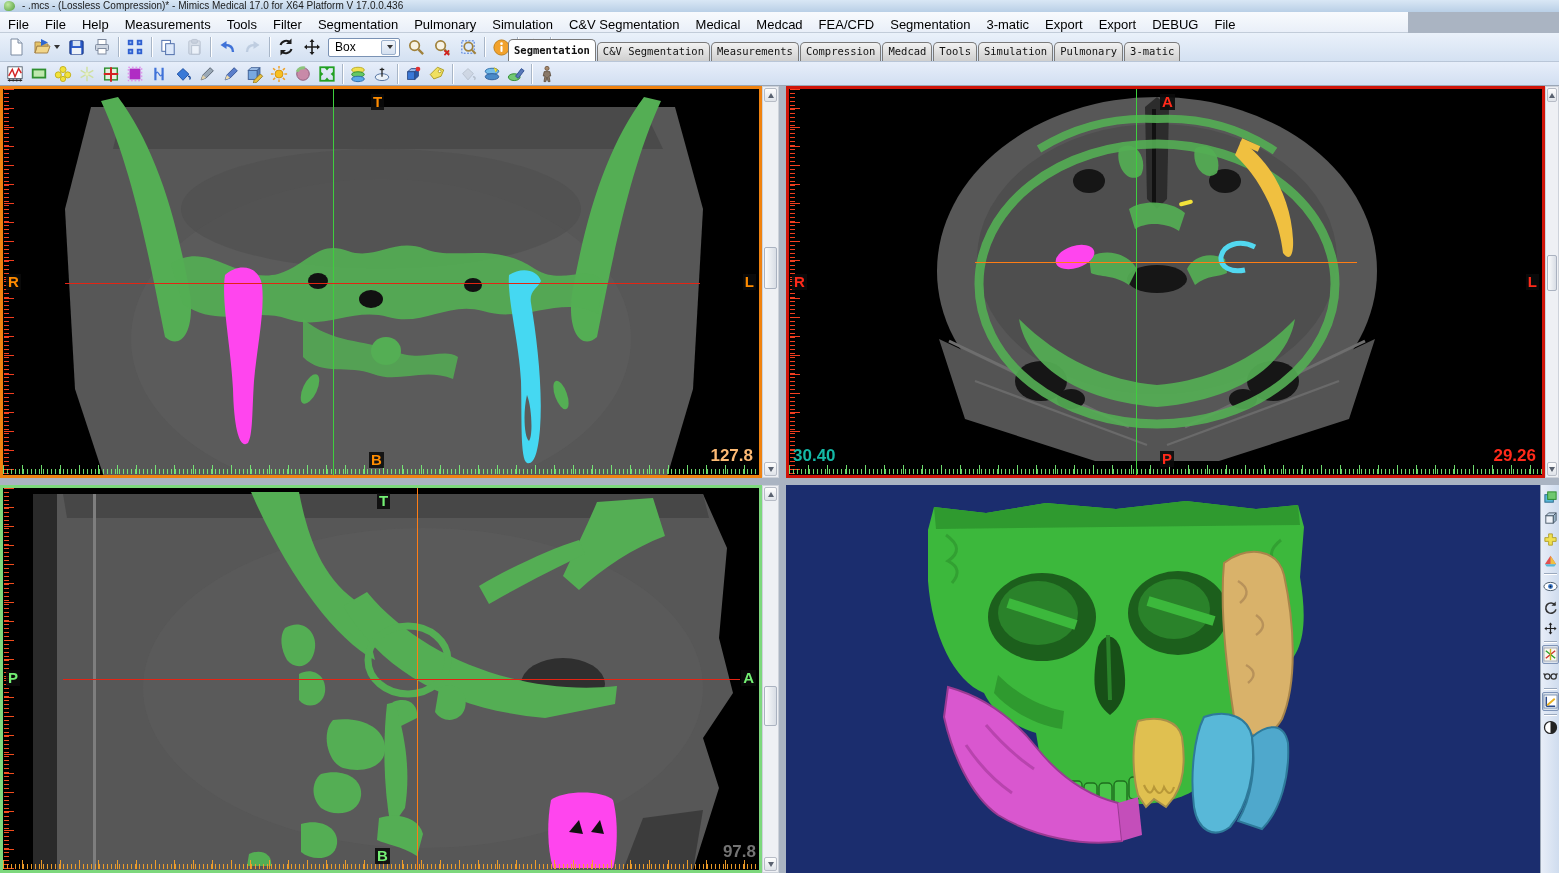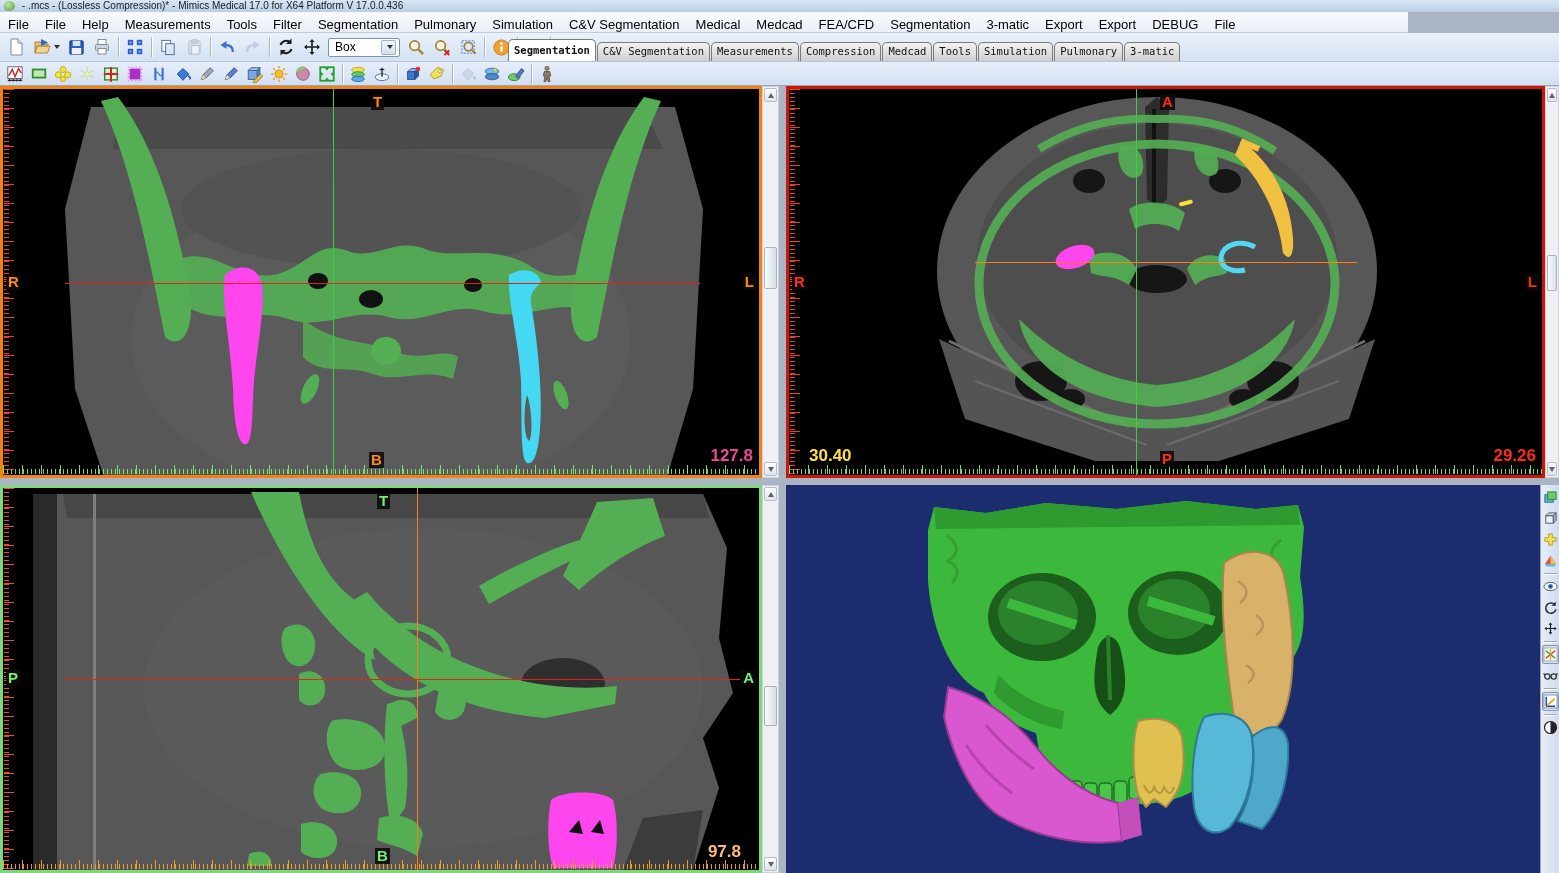--- a/index.html
+++ b/index.html
@@ -447,21 +447,21 @@
     <div class="rulL1" style="background:repeating-linear-gradient(to bottom,rgba(255,64,32,.95) 0 1px,transparent 1px 4px)"></div>
     <div class="rulL2" style="background:repeating-linear-gradient(to bottom,rgba(255,64,32,.95) 0 1px,transparent 1px 19px)"></div>
     <div class="rulB1" style="background:repeating-linear-gradient(to right,rgba(120,240,120,.9) 0 1px,transparent 1px 4px)"></div>
     <div class="rulB2" style="background:repeating-linear-gradient(to right,rgba(120,240,120,.9) 0 1px,transparent 1px 19px)"></div>
     <div class="vline" style="left:330px;top:0;width:1px;height:386px;background:#3ecf3e"></div>
     <div class="hline" style="left:62px;top:194px;width:635px;height:1px;background:#e32414"></div>
     <span class="olabel" style="left:368px;top:5px;color:#ff8c00">T</span>
     <span class="olabel" style="left:366px;top:363px;color:#ff8c00">B</span>
     <span class="olabel" style="left:3px;top:185px;color:#ff8c00">R</span>
     <span class="olabel" style="right:3px;top:185px;color:#ff8c00">L</span>
-    <span class="sliceval" style="right:6px;bottom:9px;color:#ec4899">127.8</span>
+    <span class="sliceval" style="right:6px;bottom:9px;color:#fdba74">127.8</span>
   </div>
   <div class="vscroll" style="left:762px;top:0;height:392px;">
     <div class="sbtn" style="top:1px">
         <div class="tri-up"></div>
       </div>
     <div class="sthumb" style="top:160px;height:42px"></div>
     <div class="sbtn" style="bottom:1px">
         <div class="tri-dn"></div>
       </div>
   </div>
@@ -508,21 +508,21 @@
     <div class="rulL1" style="background:repeating-linear-gradient(to bottom,rgba(255,64,32,.95) 0 1px,transparent 1px 4px)"></div>
     <div class="rulL2" style="background:repeating-linear-gradient(to bottom,rgba(255,64,32,.95) 0 1px,transparent 1px 19px)"></div>
     <div class="rulB1" style="background:repeating-linear-gradient(to right,rgba(120,240,120,.9) 0 1px,transparent 1px 4px)"></div>
     <div class="rulB2" style="background:repeating-linear-gradient(to right,rgba(120,240,120,.9) 0 1px,transparent 1px 19px)"></div>
     <div class="vline" style="left:347px;top:0;width:1px;height:386px;background:#3ecf3e"></div>
     <div class="hline" style="left:186px;top:173px;width:382px;height:1px;background:#ff7d14"></div>
     <span class="olabel" style="left:371px;top:5px;color:#ff2a1a">A</span>
     <span class="olabel" style="left:371px;top:362px;color:#ff2a1a">P</span>
     <span class="olabel" style="left:3px;top:185px;color:#ff2a1a">R</span>
     <span class="olabel" style="right:3px;top:185px;color:#ff2a1a">L</span>
-    <span class="sliceval" style="left:20px;bottom:9px;color:#fde047">30.40</span>
+    <span class="sliceval" style="left:4px;bottom:9px;color:#14b8a6">30.40</span>
     <span class="sliceval" style="right:6px;bottom:9px;color:#ff2a1a">29.26</span>
   </div>
   <div class="vscroll" style="left:1545px;top:0;height:392px;width:14px;">
     <div class="sbtn" style="top:1px;width:10px">
         <div class="tri-up"></div>
       </div>
     <div class="sthumb" style="top:168px;height:36px;width:10px"></div>
     <div class="sbtn" style="bottom:1px;width:10px">
         <div class="tri-dn"></div>
       </div>
@@ -566,21 +566,21 @@
     <div class="rulL1" style="background:repeating-linear-gradient(to bottom,rgba(255,80,30,.95) 0 1px,transparent 1px 4px)"></div>
     <div class="rulL2" style="background:repeating-linear-gradient(to bottom,rgba(255,80,30,.95) 0 1px,transparent 1px 19px)"></div>
     <div class="rulB1" style="background:repeating-linear-gradient(to right,rgba(245,160,40,.95) 0 1px,transparent 1px 4px)"></div>
     <div class="rulB2" style="background:repeating-linear-gradient(to right,rgba(245,160,40,.95) 0 1px,transparent 1px 19px)"></div>
     <div class="vline" style="left:414px;top:0;width:1px;height:382px;background:#ff7d14"></div>
     <div class="hline" style="left:60px;top:191px;width:677px;height:1px;background:#e32414"></div>
     <span class="olabel" style="left:374px;top:5px;color:#74f074">T</span>
     <span class="olabel" style="left:372px;top:360px;color:#74f074">B</span>
     <span class="olabel" style="left:3px;top:182px;color:#74f074">P</span>
     <span class="olabel" style="right:3px;top:182px;color:#74f074">A</span>
-    <span class="sliceval" style="right:18px;bottom:8px;color:#fdba74">97.8</span>
+    <span class="sliceval" style="right:3px;bottom:8px;color:#737373">97.8</span>
   </div>
   <div class="vscroll" style="left:762px;top:399px;height:388px;">
     <div class="sbtn" style="top:1px">
         <div class="tri-up"></div>
       </div>
     <div class="sthumb" style="top:200px;height:40px"></div>
     <div class="sbtn" style="bottom:1px">
         <div class="tri-dn"></div>
       </div>
   </div>

